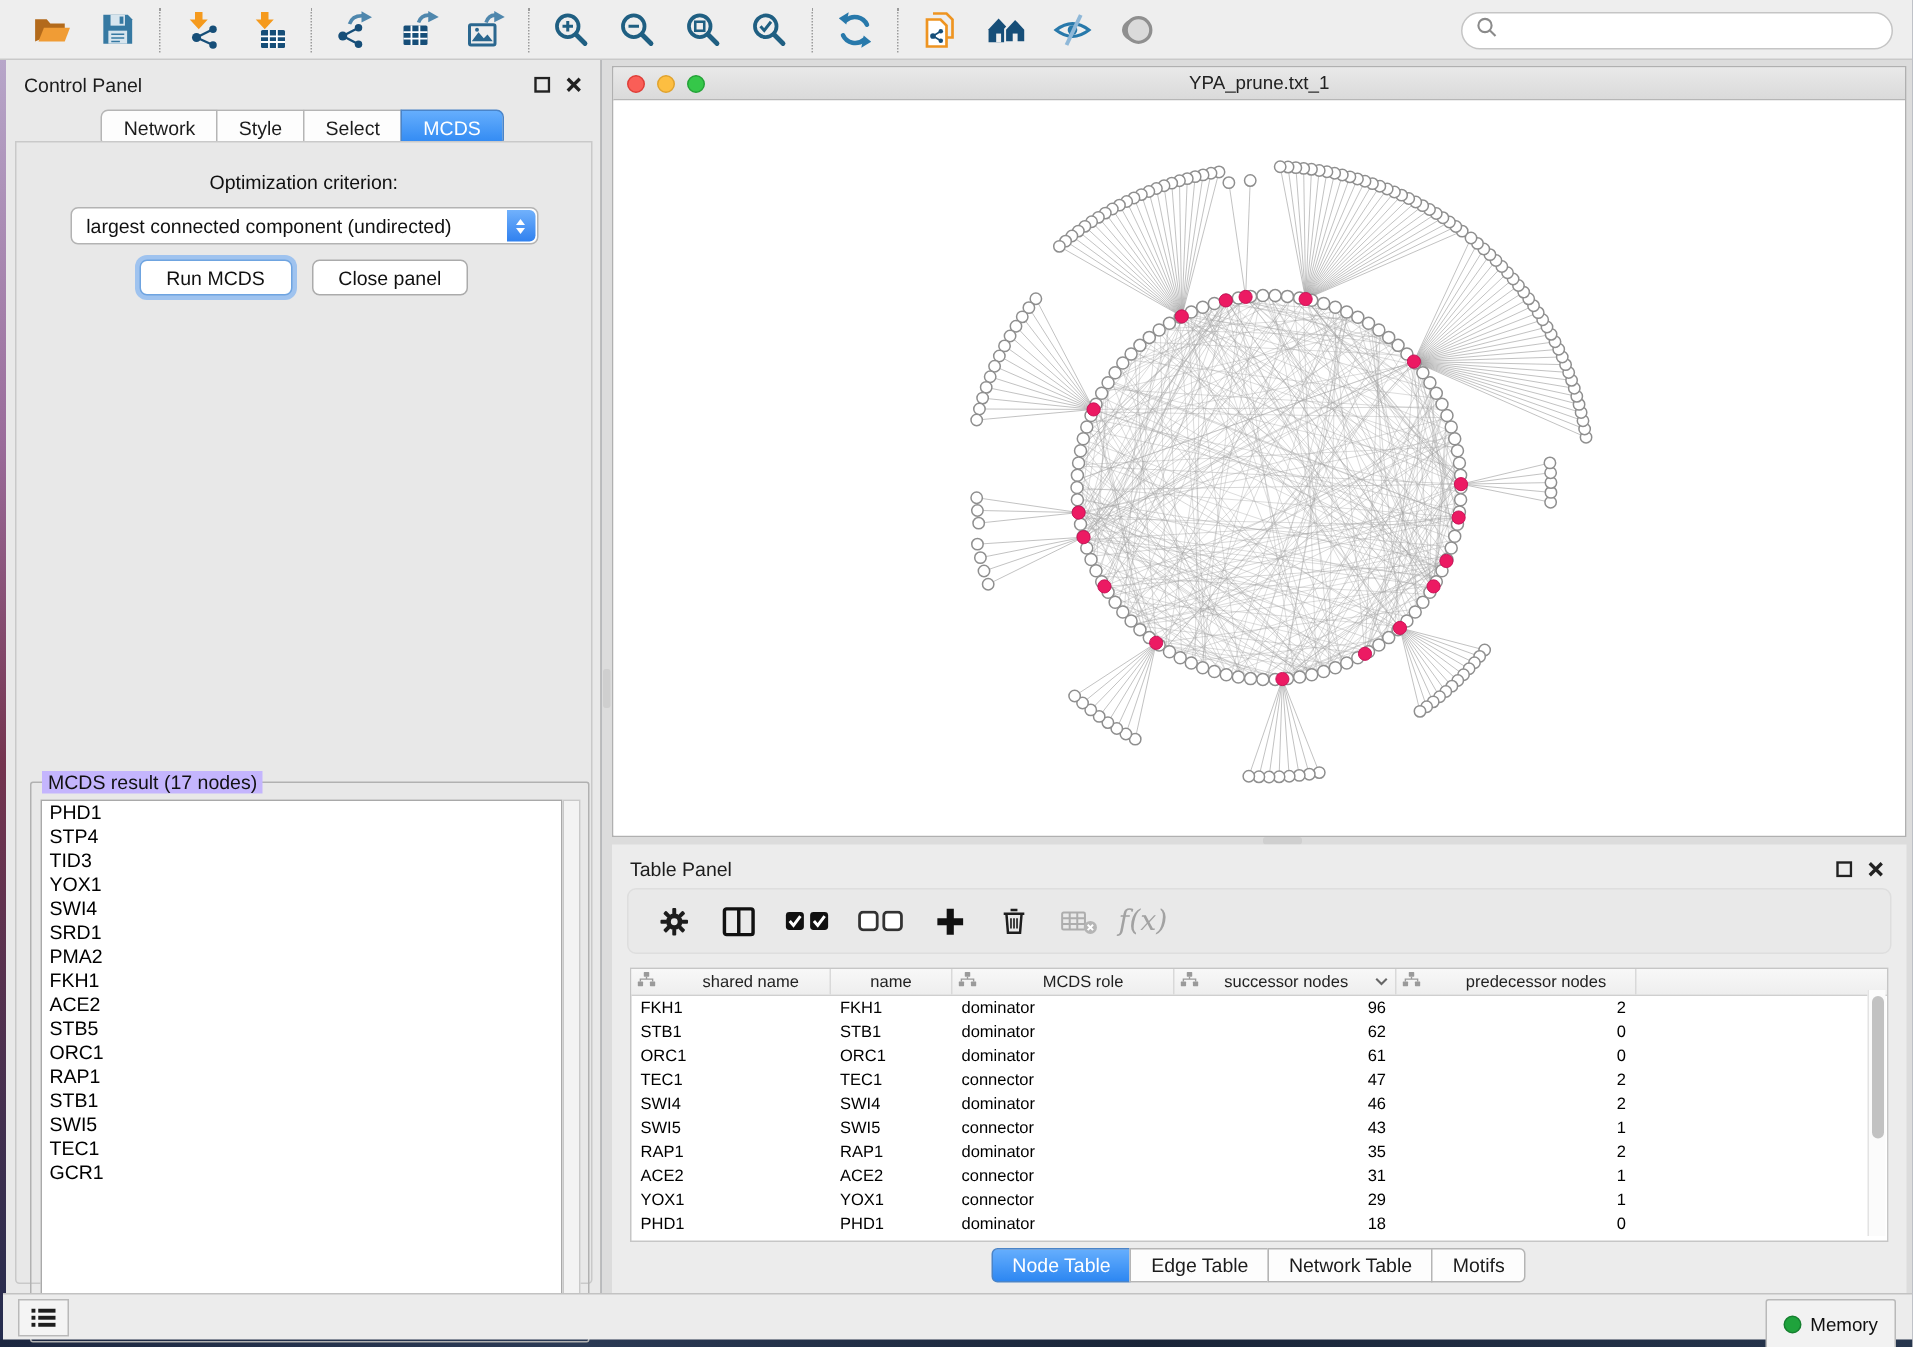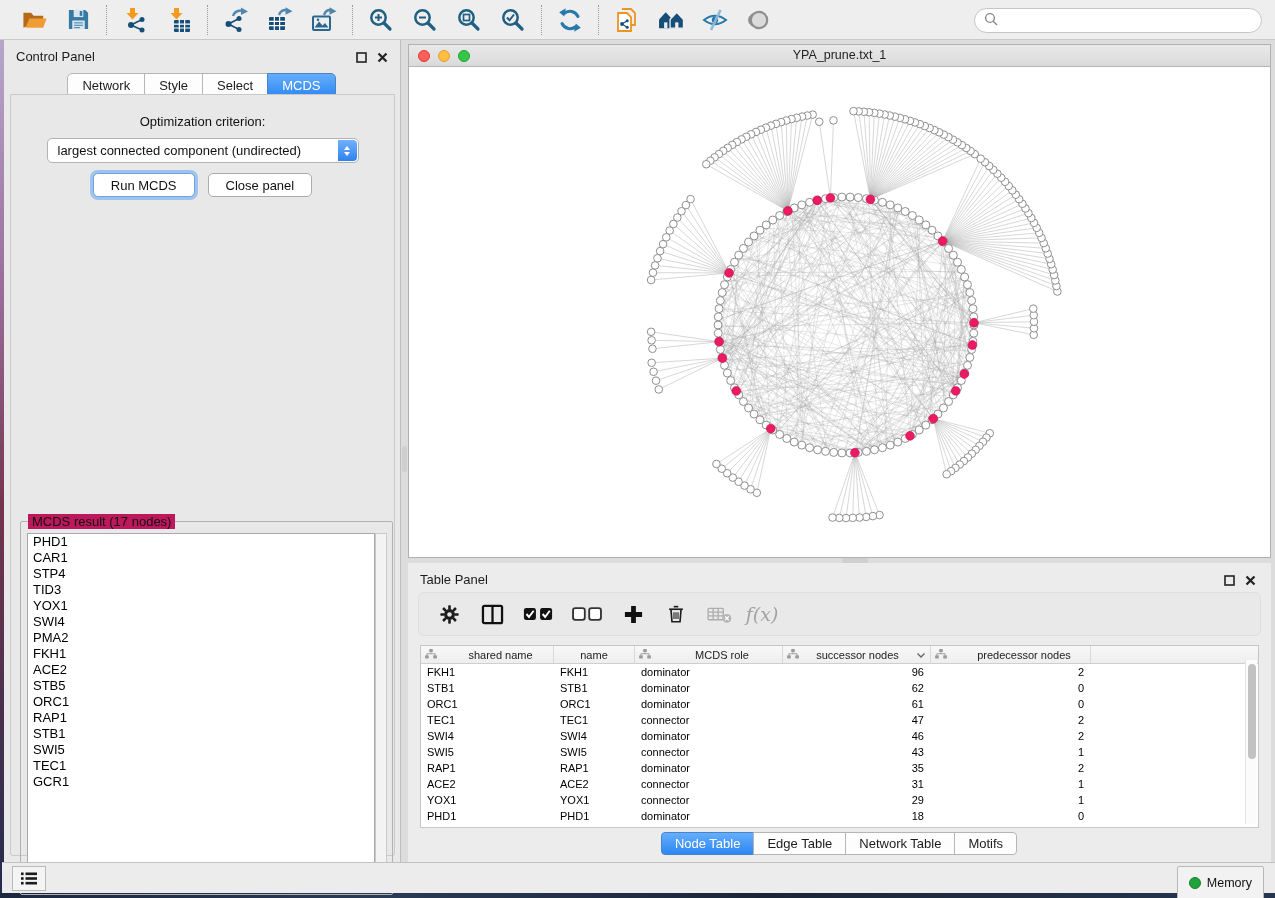--- a/index.html
+++ b/index.html
@@ -38,21 +38,21 @@
     border:1px solid #b3b3b3; border-radius:5px; font-size:13px; line-height:23px; padding-left:10px; color:#111; }
   .dd-stepper { position:absolute; right:1px; top:1px; width:19px; height:21px; border-radius:0 4px 4px 0;
     background:linear-gradient(#71b1fc,#3081ef); display:flex; flex-direction:column; align-items:center; justify-content:center; gap:2px; }
   .dd-stepper i { width:0; height:0; border-left:3.5px solid transparent; border-right:3.5px solid transparent; display:block; }
   .dd-up { border-bottom:4.5px solid #fff; } .dd-dn { border-top:4.5px solid #fff; }
   .btn-row { margin-top:10px; display:flex; justify-content:center; gap:13px; }
   .cp-btn { height:24px; padding:0 17px; font-size:13px; background:#fff; border:1px solid #ababab;
     border-radius:5px; color:#111; font-family:"Liberation Sans",sans-serif; }
   .cp-btn.focused { box-shadow:0 0 0 3px rgba(98,164,244,0.55); border-color:#6fa4e0; }
   .group-box { position:absolute; left:9px; top:426px; width:373px; height:374px; border:1px solid #b1b1b1; border-radius:2px; }
-  .group-title { position:absolute; top:-8px; left:7px; background:#be185d; padding:0 4px; font-size:13px; color:#111; }
+  .group-title { position:absolute; top:-8px; left:7px; background:#c4b5fd; padding:0 4px; font-size:13px; color:#111; }
   .mcds-list { position:absolute; left:6px; top:11px; right:17px; bottom:6px; background:#fff; border:1px solid #a9a9a9; overflow:hidden; }
   .mcds-item { font-size:13px; line-height:16px; padding-left:5px; color:#000; }
   .mcds-scroll { position:absolute; right:5px; top:11px; bottom:6px; width:12px; background:#f3f3f3; border:1px solid #c9c9c9; }
 
   
   .right-bg { position:absolute; left:401px; top:40px; width:874px; height:822px; background:#dcdcdc; }
   .v-handle { position:absolute; left:402px; top:446px; width:5px; height:26px; background:#cfcfcf; border-radius:2px; }
   .h-handle { position:absolute; left:842px; top:558px; width:26px; height:5px; background:#cfcfcf; border-radius:2px; }
 
   .net-frame { position:absolute; left:408px; top:44px; width:863px; height:514px; border:1px solid #b0b0b0; background:#fff; }
@@ -292,25 +292,25 @@
           </span>
       </div>
       <div class="btn-row">
         <button class="cp-btn focused">Run MCDS</button>
         <button class="cp-btn">Close panel</button>
       </div>
       <div class="group-box">
         <span class="group-title">MCDS result (17 nodes)</span>
         <div class="mcds-list">
             <div class="mcds-item">PHD1</div>
-            <div class="mcds-item">CAR1</div>
             <div class="mcds-item">STP4</div>
             <div class="mcds-item">TID3</div>
             <div class="mcds-item">YOX1</div>
             <div class="mcds-item">SWI4</div>
+            <div class="mcds-item">SRD1</div>
             <div class="mcds-item">PMA2</div>
             <div class="mcds-item">FKH1</div>
             <div class="mcds-item">ACE2</div>
             <div class="mcds-item">STB5</div>
             <div class="mcds-item">ORC1</div>
             <div class="mcds-item">RAP1</div>
             <div class="mcds-item">STB1</div>
             <div class="mcds-item">SWI5</div>
             <div class="mcds-item">TEC1</div>
             <div class="mcds-item">GCR1</div>

